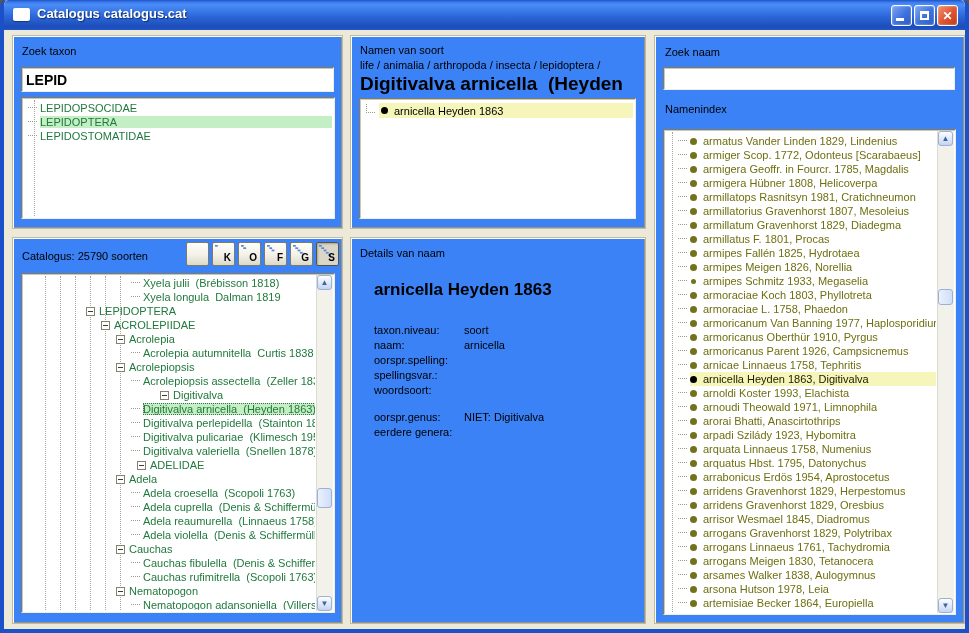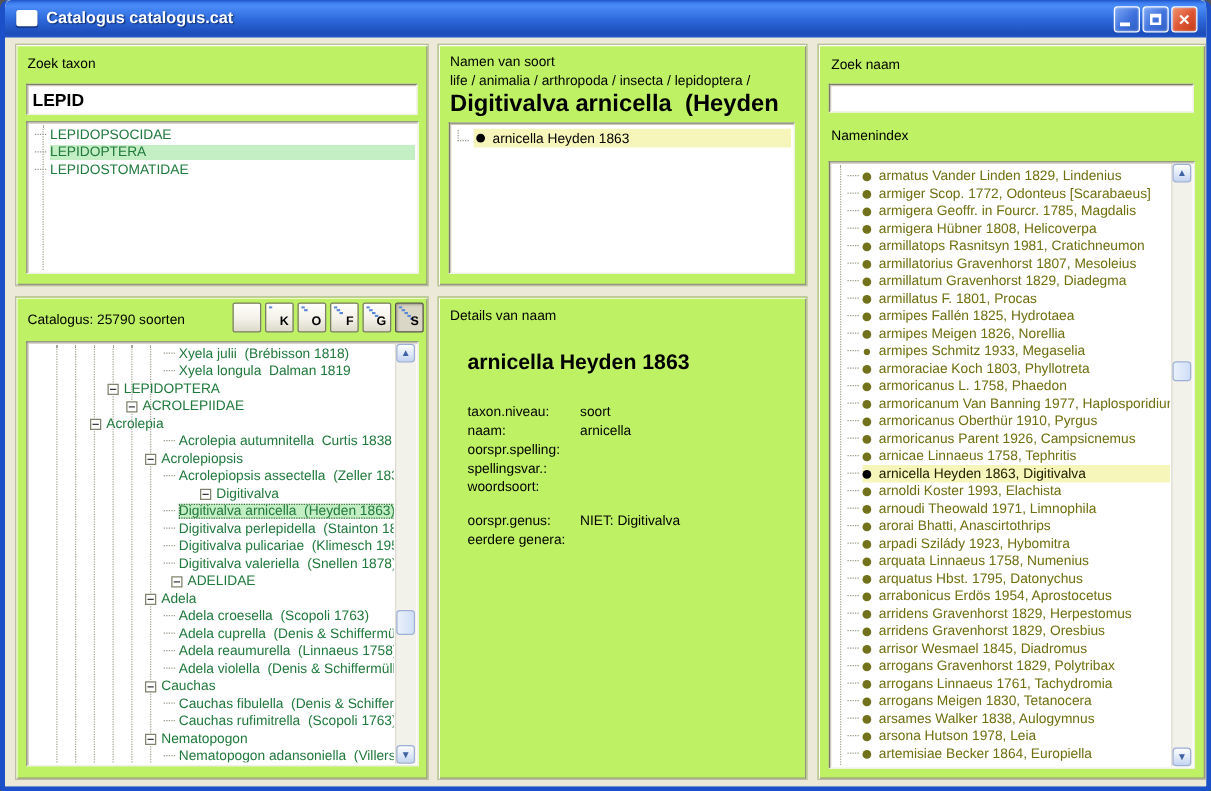--- a/index.html
+++ b/index.html
@@ -16,21 +16,21 @@
   .title-text{position:absolute;left:33px;top:6px;color:#fff;font-weight:bold;font-size:13px;
     text-shadow:1px 1px 1px #11306e;white-space:pre;}
   .winbtns{position:absolute;right:7px;top:5px;display:flex;gap:2px;}
   .wbtn{width:21px;height:21px;border:1px solid #fff;border-radius:3px;box-sizing:border-box;position:relative;
     background:linear-gradient(135deg,#7da7f4 0%,#3e71dd 55%,#2e5dc4 100%);box-shadow:inset 0 0 2px rgba(255,255,255,.6);}
   .wbtn.close{background:linear-gradient(135deg,#f0926f 0%,#dd5331 55%,#c23a17 100%);}
   .glyph-min{position:absolute;left:4px;bottom:4px;width:8px;height:3px;background:#fff;}
   .glyph-max{position:absolute;left:5px;top:5px;width:9px;height:9px;box-sizing:border-box;border:2px solid #fff;border-top-width:3px;}
   .glyph-close{position:absolute;left:0;top:2px;width:100%;text-align:center;color:#fff;font-size:12px;font-weight:bold;line-height:16px;}
   
-  .panel{position:absolute;background:#bef264;border:1px solid #bcbaa8;
+  .panel{position:absolute;background:#3b82f6;border:1px solid #bcbaa8;
     box-shadow:inset 1px 1px 0 #fdfdf4, inset -1px -1px 0 #969482;}
   .plabel{position:absolute;font-size:11px;color:#000;}
   .sunken{background:#fff;border:1px solid;border-color:#7d7b6a #f0efe5 #f0efe5 #7d7b6a;box-sizing:border-box;
     box-shadow:inset 1px 1px 0 #c9c7b6;}
   input.sunken{font-family:"Liberation Sans",sans-serif;outline:none;padding:1px 4px;}
   
   .listbox{position:absolute;overflow:hidden;}
   .rows{position:absolute;left:2px;top:3px;right:19px;bottom:2px;overflow:hidden;z-index:2;}
   .rows.noscroll{right:2px;}
   .trow{height:14px;display:flex;align-items:center;font-size:11px;white-space:pre;position:relative;}
@@ -130,21 +130,21 @@
           <div class="trow"><span class="dash" style="margin-left: 12px;"></span><span class="ihl"><span class="blt"></span><span class="olive">armigera Geoffr. in Fourcr. 1785, Magdalis</span></span></div>
           <div class="trow"><span class="dash" style="margin-left: 12px;"></span><span class="ihl"><span class="blt"></span><span class="olive">armigera Hübner 1808, Helicoverpa</span></span></div>
           <div class="trow"><span class="dash" style="margin-left: 12px;"></span><span class="ihl"><span class="blt"></span><span class="olive">armillatops Rasnitsyn 1981, Cratichneumon</span></span></div>
           <div class="trow"><span class="dash" style="margin-left: 12px;"></span><span class="ihl"><span class="blt"></span><span class="olive">armillatorius Gravenhorst 1807, Mesoleius</span></span></div>
           <div class="trow"><span class="dash" style="margin-left: 12px;"></span><span class="ihl"><span class="blt"></span><span class="olive">armillatum Gravenhorst 1829, Diadegma</span></span></div>
           <div class="trow"><span class="dash" style="margin-left: 12px;"></span><span class="ihl"><span class="blt"></span><span class="olive">armillatus F. 1801, Procas</span></span></div>
           <div class="trow"><span class="dash" style="margin-left: 12px;"></span><span class="ihl"><span class="blt"></span><span class="olive">armipes Fallén 1825, Hydrotaea</span></span></div>
           <div class="trow"><span class="dash" style="margin-left: 12px;"></span><span class="ihl"><span class="blt"></span><span class="olive">armipes Meigen 1826, Norellia</span></span></div>
           <div class="trow"><span class="dash" style="margin-left: 12px;"></span><span class="ihl"><span class="blt small"></span><span class="olive">armipes Schmitz 1933, Megaselia</span></span></div>
           <div class="trow"><span class="dash" style="margin-left: 12px;"></span><span class="ihl"><span class="blt"></span><span class="olive">armoraciae Koch 1803, Phyllotreta</span></span></div>
-          <div class="trow"><span class="dash" style="margin-left: 12px;"></span><span class="ihl"><span class="blt"></span><span class="olive">armoricanus L. 1758, Phaedon</span></span></div>
+          <div class="trow"><span class="dash" style="margin-left: 12px;"></span><span class="ihl"><span class="blt"></span><span class="olive">armoraciae L. 1758, Phaedon</span></span></div>
           <div class="trow"><span class="dash" style="margin-left: 12px;"></span><span class="ihl"><span class="blt"></span><span class="olive">armoricanum Van Banning 1977, Haplosporidium</span></span></div>
           <div class="trow"><span class="dash" style="margin-left: 12px;"></span><span class="ihl"><span class="blt"></span><span class="olive">armoricanus Oberthür 1910, Pyrgus</span></span></div>
           <div class="trow"><span class="dash" style="margin-left: 12px;"></span><span class="ihl"><span class="blt"></span><span class="olive">armoricanus Parent 1926, Campsicnemus</span></span></div>
           <div class="trow"><span class="dash" style="margin-left: 12px;"></span><span class="ihl"><span class="blt"></span><span class="olive">arnicae Linnaeus 1758, Tephritis</span></span></div>
           <div class="trow"><span class="dash" style="margin-left: 12px;"></span><span class="ihl sel"><span class="blt black"></span><span>arnicella Heyden 1863, Digitivalva</span></span></div>
           <div class="trow"><span class="dash" style="margin-left: 12px;"></span><span class="ihl"><span class="blt"></span><span class="olive">arnoldi Koster 1993, Elachista</span></span></div>
           <div class="trow"><span class="dash" style="margin-left: 12px;"></span><span class="ihl"><span class="blt"></span><span class="olive">arnoudi Theowald 1971, Limnophila</span></span></div>
           <div class="trow"><span class="dash" style="margin-left: 12px;"></span><span class="ihl"><span class="blt"></span><span class="olive">arorai Bhatti, Anascirtothrips</span></span></div>
           <div class="trow"><span class="dash" style="margin-left: 12px;"></span><span class="ihl"><span class="blt"></span><span class="olive">arpadi Szilády 1923, Hybomitra</span></span></div>
           <div class="trow"><span class="dash" style="margin-left: 12px;"></span><span class="ihl"><span class="blt"></span><span class="olive">arquata Linnaeus 1758, Numenius</span></span></div>
@@ -222,21 +222,21 @@
           <div class="guide" style="left: 53px;"></div>
           <div class="guide" style="left: 68px;"></div>
           <div class="guide" style="left: 83px;"></div>
           <div class="guide" style="left: 98px;"></div>
         </div>
       <div class="rows" id="ct-rows" style="left:2px;top:2px;">
           <div class="trow" style="padding-left: 107px;"><span class="dash"></span><span class="green">Xyela julii  (Brébisson 1818)</span></div>
           <div class="trow" style="padding-left: 107px;"><span class="dash"></span><span class="green">Xyela longula  Dalman 1819</span></div>
           <div class="trow" style="padding-left: 62px;"><span class="ebox"></span><span class="green">LEPIDOPTERA</span></div>
           <div class="trow" style="padding-left: 77px;"><span class="ebox"></span><span class="green">ACROLEPIIDAE</span></div>
-          <div class="trow" style="padding-left: 48px;"><span class="ebox"></span><span class="green">Acrolepia</span></div>
+          <div class="trow" style="padding-left: 92px;"><span class="ebox"></span><span class="green">Acrolepia</span></div>
           <div class="trow" style="padding-left: 107px;"><span class="dash"></span><span class="green">Acrolepia autumnitella  Curtis 1838</span></div>
           <div class="trow" style="padding-left: 92px;"><span class="ebox"></span><span class="green">Acrolepiopsis</span></div>
           <div class="trow" style="padding-left: 107px;"><span class="dash"></span><span class="green">Acrolepiopsis assectella  (Zeller 1839</span></div>
           <div class="trow" style="padding-left: 92px; margin-left: 44px;"><span class="ebox"></span><span class="green">Digitivalva</span></div>
           <div class="trow" style="padding-left: 107px;"><span class="dash"></span><span class="green sel-green-label">Digitivalva arnicella  (Heyden 1863)</span></div>
           <div class="trow" style="padding-left: 107px;"><span class="dash"></span><span class="green">Digitivalva perlepidella  (Stainton 184</span></div>
           <div class="trow" style="padding-left: 107px;"><span class="dash"></span><span class="green">Digitivalva pulicariae  (Klimesch 1956</span></div>
           <div class="trow" style="padding-left: 107px;"><span class="dash"></span><span class="green">Digitivalva valeriella  (Snellen 1878)</span></div>
           <div class="trow" style="padding-left: 77px; margin-left: 36px;"><span class="ebox"></span><span class="green">ADELIDAE</span></div>
           <div class="trow" style="padding-left: 92px;"><span class="ebox"></span><span class="green">Adela</span></div>

